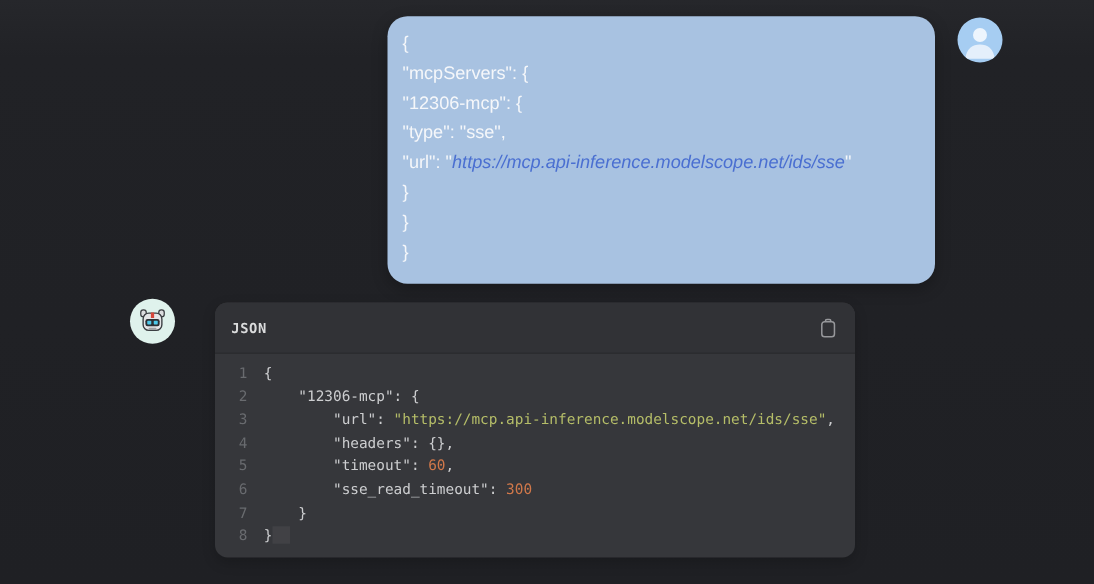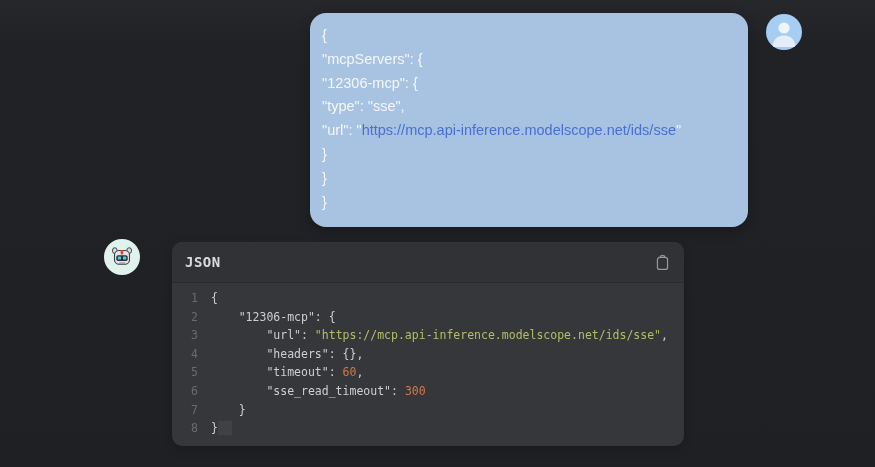--- a/index.html
+++ b/index.html
@@ -24,20 +24,21 @@
     box-shadow: 0 4px 12px rgba(0,0,0,0.25);
   }
   .bubble-text {
     color: var(--bubble-text, #f5f7fa);
     font-size: 14.5px; line-height: 23.8px;
     white-space: pre;
   }
   .bubble-text .u-link {
     color: var(--link-blue, #4a6fd1);
     cursor: pointer;
+    font-style: italic;
   }
 
   
   .avatar {
     position: absolute; width: 36px; height: 36px;
     border-radius: 50%; overflow: hidden;
   }
   .avatar svg { display: block; width: 36px; height: 36px; }
   .avatar-user { left: 766px; top: 14px; background: var(--avatar-user-bg, #a6cdf2); }
   .avatar-bot  { left: 104px; top: 239px; background: var(--avatar-bot-bg, #dff2ec); }
@@ -53,21 +54,21 @@
   }
   .code-header {
     height: 41px; box-sizing: border-box;
     display: flex; align-items: center; justify-content: space-between;
     padding: 0 13px;
     background: var(--header-bg, #313236);
     border-bottom: 1px solid var(--header-border, #2a2b2e);
   }
   .lang {
     font-family: "DejaVu Sans Mono", monospace;
-    font-size: 14px; font-weight: bold;
+    font-size: 11px; font-weight: bold;
     letter-spacing: 0.5px;
     color: var(--label-color, #dadbdc);
   }
   .copy-btn {
     background: none; border: none; padding: 0; margin: 0;
     width: 18px; height: 20px; cursor: pointer;
     color: var(--icon-color, #97989b);
     display: flex; align-items: center; justify-content: center;
   }
   .code-body {

